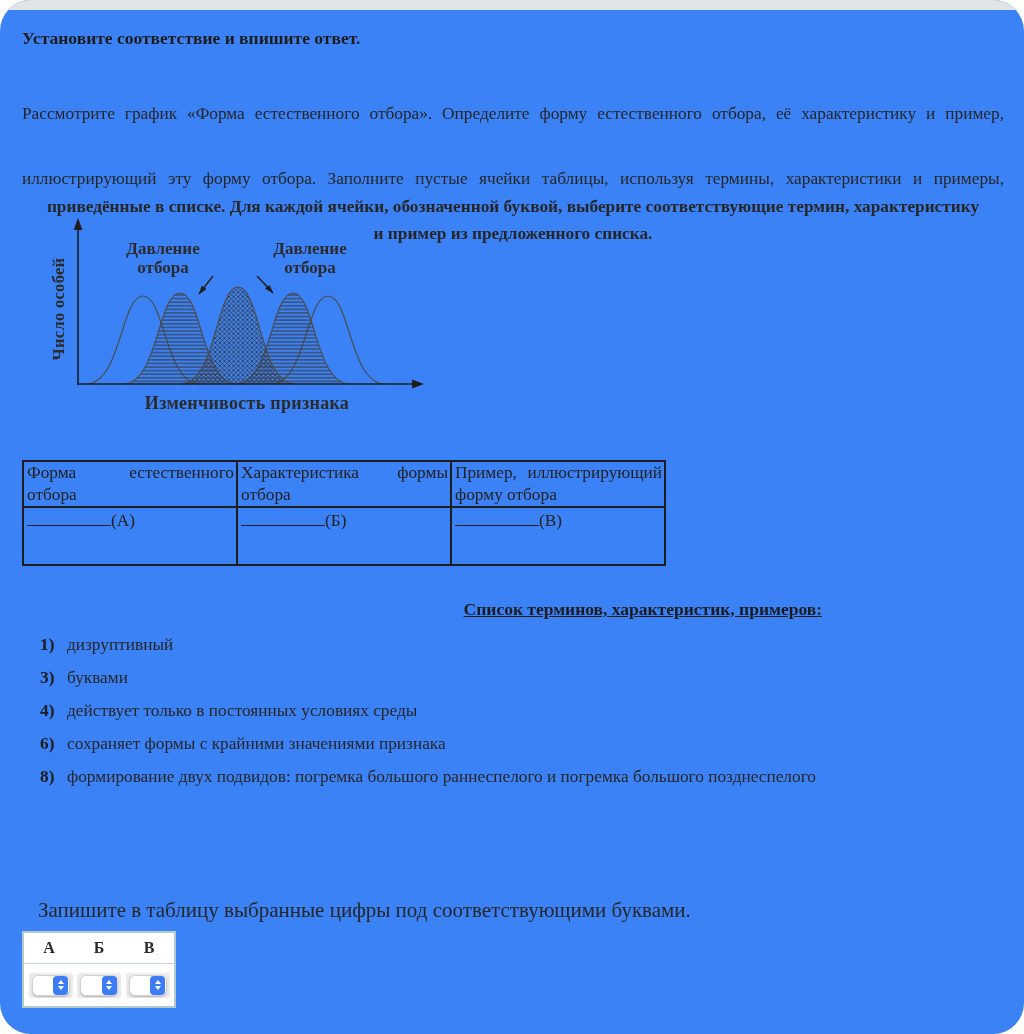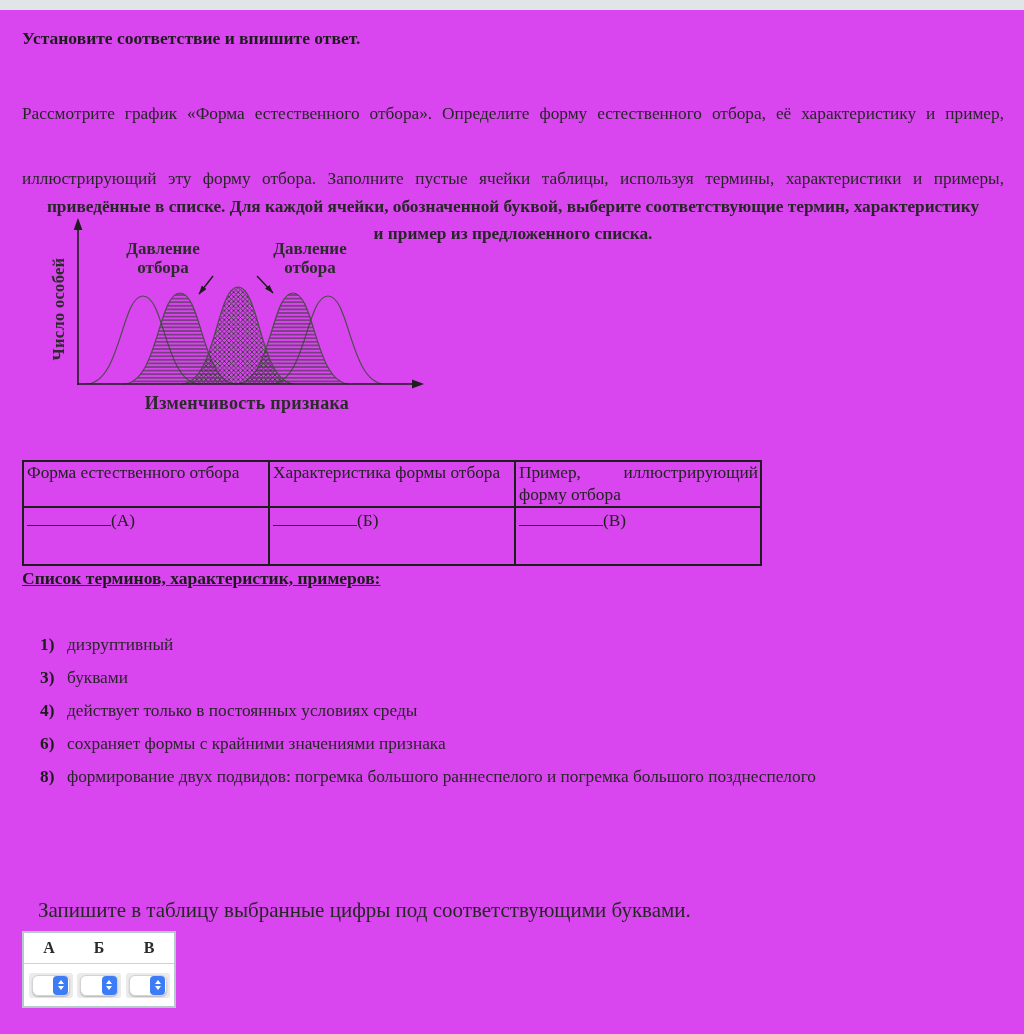--- a/index.html
+++ b/index.html
@@ -1,19 +1,19 @@
 <!DOCTYPE html>
 <html><head>
 <meta charset="utf-8">
 <style>
   * { margin:0; padding:0; box-sizing:border-box; }
   html,body { background:#fff; }
   .page {
-    position:relative; width:1024px; height:1034px; background:#d946ef;
-    font-family:"Liberation Serif","DejaVu Serif",serif; color:#222; overflow:hidden;
+    position:relative; width:1024px; height:1034px; background:#3b82f6;
+    font-family:"Liberation Serif","DejaVu Serif",serif; color:#222; overflow:hidden;border-radius:31px;
   }
   .topbar { position:absolute; left:0; top:0; width:1024px; height:10px; background:#e1e5e7; }
 
   .task-title { position:absolute; left:22px; top:28px; font-size:17.5px; font-weight:bold; color:#1c1c1c; }
 
   .intro { position:absolute; left:22px; top:62px; width:982px; font-size:17.3px; line-height:27.4px; color:#262626; }
   .intro .jline { text-align:justify; text-align-last:justify; overflow:hidden;margin-top:38px; }
   .intro .plain { text-align:center;font-weight:bold; }
 
   
@@ -22,28 +22,28 @@
   .fig-label { position:absolute; font-weight:bold; color:#2b2b2b; }
   .ylab { left:-42px; top:85px; width:112px; height:20px; text-align:center;
           font-size:16.5px; transform:rotate(-90deg); letter-spacing:.3px; }
   .plab { top:25px; width:120px; text-align:center; font-size:17px; line-height:19px; }
   .plab.pl-left  { left:58px; }
   .plab.pl-right { left:205px; }
   .xlab { left:92px; top:179px; width:220px; text-align:center; font-size:18px; letter-spacing:.3px; }
 
   
   .qtable { position:absolute; left:22px; top:460px; border-collapse:collapse; table-layout:fixed; }
-  .qtable th, .qtable td { border:2px solid #1d1d1d; width:246px; vertical-align:top; font-weight:normal; }
+  .qtable th, .qtable td { border:2px solid #1d1d1d; width:214px; vertical-align:top; font-weight:normal; }
   .qtable th { height:46px; padding:0 2px 0 3px; font-size:17.3px; line-height:22px;
                text-align:justify; }
   .qtable td { height:58px; padding:2px 2px 0 3px; font-size:17.3px; text-align:left; }
   .blankline { display:inline-block; width:84px; height:16px; border-bottom:1.4px solid #1d1d1d; }
 
   
-  .list-title { position:absolute; left:22px; top:568px; width:800px; text-align:left;
+  .list-title { position:absolute; left:22px; top:599px; width:800px; text-align:right;
                 font-size:17.5px; font-weight:bold; text-decoration:underline; color:#1c1c1c;font-family:Liberation Serif, serif; }
   .terms { position:absolute; left:22px; top:628px; width:960px; list-style:none; }
   .terms li { height:33px; line-height:33px; font-size:17.3px; padding-left:18px; color:#262626; }
   .terms .num { display:inline-block; width:27px; font-weight:bold; color:#1c1c1c; }
 
   .outro { position:absolute; left:38px; top:898px; font-size:21px; color:#262626; }
 
   
   .ans-table { position:absolute; left:22px; top:931px; width:154px; border:2px solid #b3cbca; background:#fff; }
   .ans-head { display:flex; height:31px; border-bottom:1px solid #c6d6d5; }

